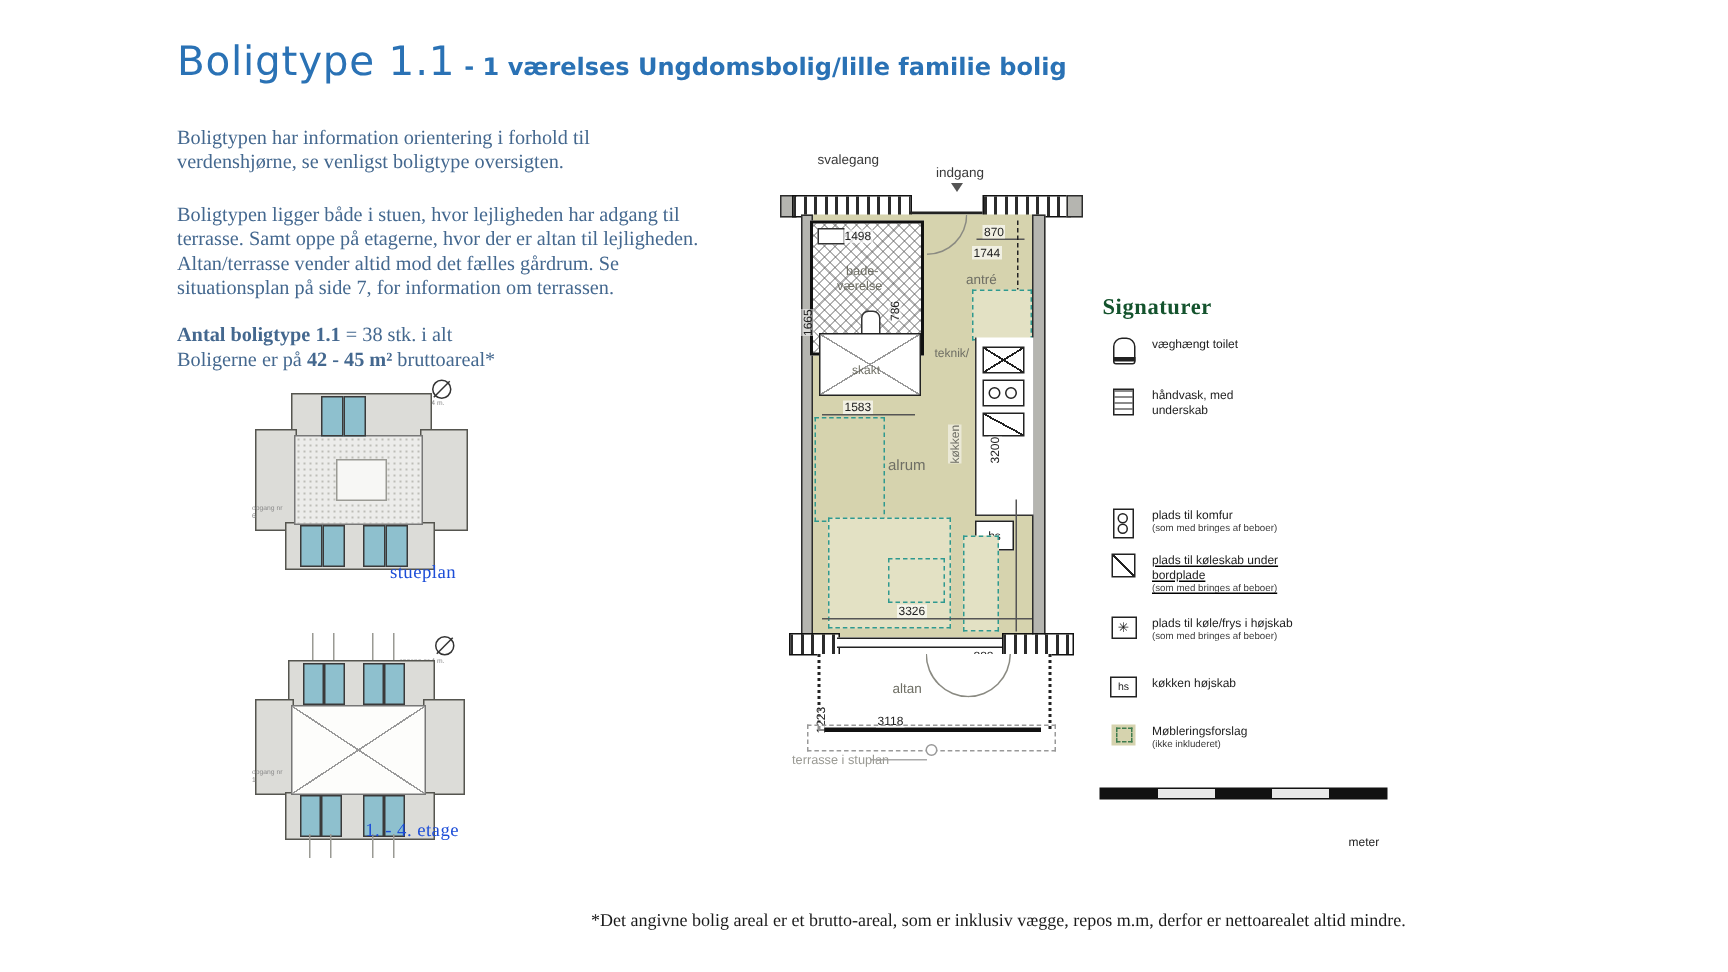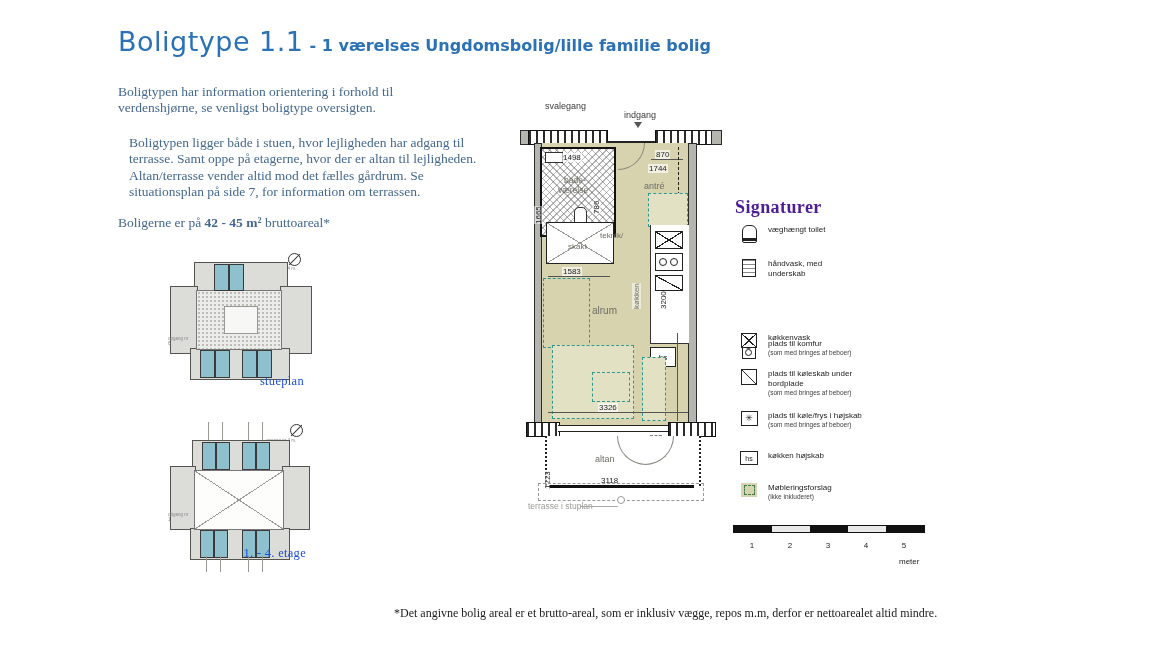--- a/index.html
+++ b/index.html
@@ -37,21 +37,21 @@
   .north{width:11px;height:11px;border:1px solid #333;border-radius:50%;position:relative;}
   .north::after{content:"";position:absolute;left:-2px;top:5px;width:15px;height:1px;background:#333;transform:rotate(-45deg);}
   
   .wing{background:#dcdcd8;border:1px solid #55554f;}
   .unit{background:#8ec0ce;border:1px solid #3a3a3a;}
   .courtyard-dots{background-image:radial-gradient(#bdbdb7 0.8px,transparent 0.9px);background-size:4px 4px;background-color:#ececea;border:1px solid #777;}
   .tinytext{font-family:"Liberation Sans","DejaVu Sans",sans-serif;font-size:4.5px;color:#8a8a8a;line-height:5px;white-space:nowrap;}
   .miniplan-label{font-size:12.5px;color:#1d4ed8;letter-spacing:0.3px;}
   .leader{background:#9a9a94;}
   
-  .leg-head{font-size:18px;font-weight:700;color:#4c1d95;letter-spacing:0.4px;}
+  .leg-head{font-size:15px;font-weight:700;color:#14532d;letter-spacing:0.4px;}
   .leg-item{position:absolute;left:6px;display:flex;gap:9px;align-items:flex-start;width:200px;}
   .leg-iconcell{flex:none;width:20px;display:flex;justify-content:center;}
   .leg-label{font-family:"Liberation Sans","DejaVu Sans",sans-serif;font-size:8px;color:#1c1c1c;line-height:10px;display:block;max-width:120px;}
   .leg-note{font-family:"Liberation Sans","DejaVu Sans",sans-serif;font-size:6.5px;color:#3c3c3c;line-height:8px;display:block;}
   .icon-toilet{width:13px;height:16px;border:1px solid #222;border-radius:6px 6px 2px 2px;position:relative;background:#fff;}
   .icon-toilet::after{content:"";position:absolute;left:-1px;right:-1px;bottom:1px;height:3px;background:#222;}
   .icon-sink{width:12px;height:16px;border:1px solid #222;background:repeating-linear-gradient(0deg,#fff 0 3px,#8a8a8a 3px 4px);}
   .icon-stove{width:12px;height:18px;border:1px solid #222;position:relative;background:#fff;}
   .icon-stove::before{content:"";position:absolute;left:2px;top:2px;width:5px;height:5px;border:1px solid #222;border-radius:50%;}
   .icon-stove::after{content:"";position:absolute;left:2px;bottom:2px;width:5px;height:5px;border:1px solid #222;border-radius:50%;}
@@ -74,23 +74,24 @@
   .scaleunit{font-family:"Liberation Sans","DejaVu Sans",sans-serif;font-size:8px;color:#222;}
 </style>
 </head>
 <body>
 
 <div class="abs title">
   <span class="title-main">Boligtype 1.1</span><span class="title-sub">- 1 værelses Ungdomsbolig/lille familie bolig</span>
 </div>
 
 <p class="abs para" style="top:70px;">Boligtypen har information orientering i forhold til verdenshjørne, se venligst boligtype oversigten.</p>
-<p class="abs para" style="top:121px;margin-left:11px;">Boligtypen ligger både i stuen, hvor lejligheden har adgang til terrasse. Samt oppe på etagerne, hvor der er altan til lejligheden. Altan/terrasse vender altid mod det fælles gårdrum. Se situationsplan på side 7, for information om terrassen.</p>
+<p class="abs para" style="top:121px;">Boligtypen ligger både i stuen, hvor lejligheden har adgang til terrasse. Samt oppe på etagerne, hvor der er altan til lejligheden. Altan/terrasse vender altid mod det fælles gårdrum. Se situationsplan på side 7, for information om terrassen.</p>
 
 <div class="abs stats">
+  <div><b>Antal boligtype 1.1</b><span> = 38 stk. i alt</span></div>
   <div><span>Boligerne er på </span><b>42 - 45 m²</b><span> bruttoareal*</span></div>
 </div>
 
 <div class="abs" style="left:168px;top:250px;width:140px;height:142px;">
   <div class="abs north" style="left:120px;top:3px;"></div>
   <div class="abs tinytext" style="left:98px;top:16px;width:38px;white-space:normal;">opgang nr 4 m. elevator</div>
   <div class="abs wing" style="left:26px;top:12px;width:92px;height:28px;"></div>
   <div class="abs wing" style="left:2px;top:36px;width:26px;height:66px;"></div>
   <div class="abs wing" style="left:112px;top:36px;width:30px;height:66px;"></div>
   <div class="abs wing" style="left:22px;top:98px;width:98px;height:30px;"></div>
@@ -168,21 +169,21 @@
   <div class="abs dimline-h" style="left:131px;top:64px;width:32px;"></div>
   <div class="abs dimtext" style="left:135px;top:55px;">870</div>
   <div class="abs dimtext" style="left:128px;top:69px;">1744</div>
   <div class="abs" style="left:158px;top:52px;width:0;height:58px;border-left:1px dashed #222;"></div>
   <div class="abs vdim" style="left:148px;top:114px;">1650</div>
   <div class="abs vdim" style="left:94px;top:156px;">2805</div>
 
   <div class="abs furn furn-fill" style="left:128px;top:98px;width:38px;height:32px;"></div>
 
   <div class="abs diagcross" style="left:26px;top:127px;width:66px;height:40px;background-color:#fff;border:1px solid #222;">
-    <div class="abs roomlabel" style="left:9px;top:8px;font-size:8px;padding-left:44px;">teknik/</div>
+    <div class="abs roomlabel" style="left:32px;top:8px;font-size:8px;padding-left:44px;">teknik/</div>
     <div class="abs roomlabel" style="left:21px;top:19px;font-size:8px;">skakt</div>
   </div>
   <div class="abs dimline-h" style="left:28px;top:181px;width:62px;"></div>
   <div class="abs dimtext" style="left:42px;top:172px;">1583</div>
 
   <div class="abs roomlabel" style="left:72px;top:210px;font-size:10px;">alrum</div>
 
   <div class="abs" style="left:130px;top:130px;width:38px;height:118px;background:#fff;border-left:1px solid #333;border-bottom:1px solid #333;">
     <div class="abs icon-ksink" style="left:4px;top:6px;width:26px;height:16px;"></div>
     <div class="abs" style="left:4px;top:28px;width:26px;height:16px;border:1px solid #222;background:#fff;">
@@ -211,21 +212,21 @@
   <div class="abs dimline-h" style="left:116px;top:347px;width:32px;"></div>
   <div class="abs dimtext" style="left:128px;top:338px;">882</div>
 
   <div class="abs" style="left:25px;top:341px;width:152px;height:50px;border-left:2px dotted #222;border-right:2px dotted #222;background:#fff;">
     <div class="abs arc" style="left:70px;top:0px;width:28px;height:28px;border-right:none;border-top:none;border-radius:0 0 0 100%;"></div>
     <div class="abs arc" style="left:98px;top:0px;width:28px;height:28px;border-left:none;border-top:none;border-radius:0 0 100% 0;"></div>
     <div class="abs roomlabel" style="left:48px;top:18px;font-size:9px;">altan</div>
   </div>
   <div class="abs vdim" style="left:32px;top:385px;">1223</div>
   <div class="abs" style="left:30px;top:390px;width:144px;height:3px;background:#111;"></div>
-  <div class="abs dimtext" style="left:80px;top:381px;">3118</div>
+  <div class="abs dimtext" style="left:64px;top:381px;">3118</div>
 
   <div class="abs" style="left:18px;top:388px;width:164px;height:16px;border:1px dashed #999;"></div>
   <div class="abs" style="left:97px;top:401px;width:6px;height:6px;border:1px solid #999;border-radius:50%;background:#fff;"></div>
   <div class="abs" style="left:60px;top:411px;width:38px;height:1px;background:#aaa;"></div>
   <div class="abs planlabel" style="left:8px;top:406px;color:#9a9a94;font-size:8.5px;">terrasse i stuplan</div>
 </div>
 
 <div class="abs" style="left:733px;top:195px;width:210px;height:370px;">
   <div class="abs leg-head" style="left:2px;top:2px;">Signaturer</div>
 
@@ -249,30 +250,21 @@
   </div>
   <div class="leg-item" style="top:102px;margin-top:42px;">
     <span class="leg-iconcell">
         <span class="icon-stove"></span>
       </span>
     <span>
         <span class="leg-label">plads til komfur</span>
         <span class="leg-note">(som med bringes af beboer)</span>
       </span>
   </div>
-  <div class="leg-item" style="top:138px;">
-    <span class="leg-iconcell">
-        <span class="icon-ksink"></span>
-      </span>
-    <span>
-        <span class="leg-label">køkkenvask</span>
-        <span class="leg-note"></span>
-      </span>
-  </div>
-  <div class="leg-item" style="top:174px;">
+  <div class="leg-item" style="top:174px;text-decoration:underline;">
     <span class="leg-iconcell">
         <span class="icon-fridge-under"></span>
       </span>
     <span>
         <span class="leg-label" style="max-width:90px;">plads til køleskab under bordplade</span>
         <span class="leg-note">(som med bringes af beboer)</span>
       </span>
   </div>
   <div class="leg-item" style="top:216px;">
     <span class="leg-iconcell">
@@ -302,19 +294,16 @@
       </span>
   </div>
 
   <div class="abs scalebar" style="left:0px;top:330px;">
     <span class="seg seg-dark"></span>
     <span class="seg seg-light"></span>
     <span class="seg seg-dark"></span>
     <span class="seg seg-light"></span>
     <span class="seg seg-dark"></span>
   </div>
-  <div class="abs" style="left:0px;top:339px;white-space:nowrap;">
-    <span class="scaletick">1</span><span class="scaletick">2</span><span class="scaletick">3</span><span class="scaletick">4</span><span class="scaletick">5</span>
-  </div>
   <div class="abs scaleunit" style="left:166px;top:362px;">meter</div>
 </div>
 
 <div class="abs footnote">*Det angivne bolig areal er et brutto-areal, som er inklusiv vægge, repos m.m, derfor er nettoarealet altid mindre.</div>
 
 </body></html>

